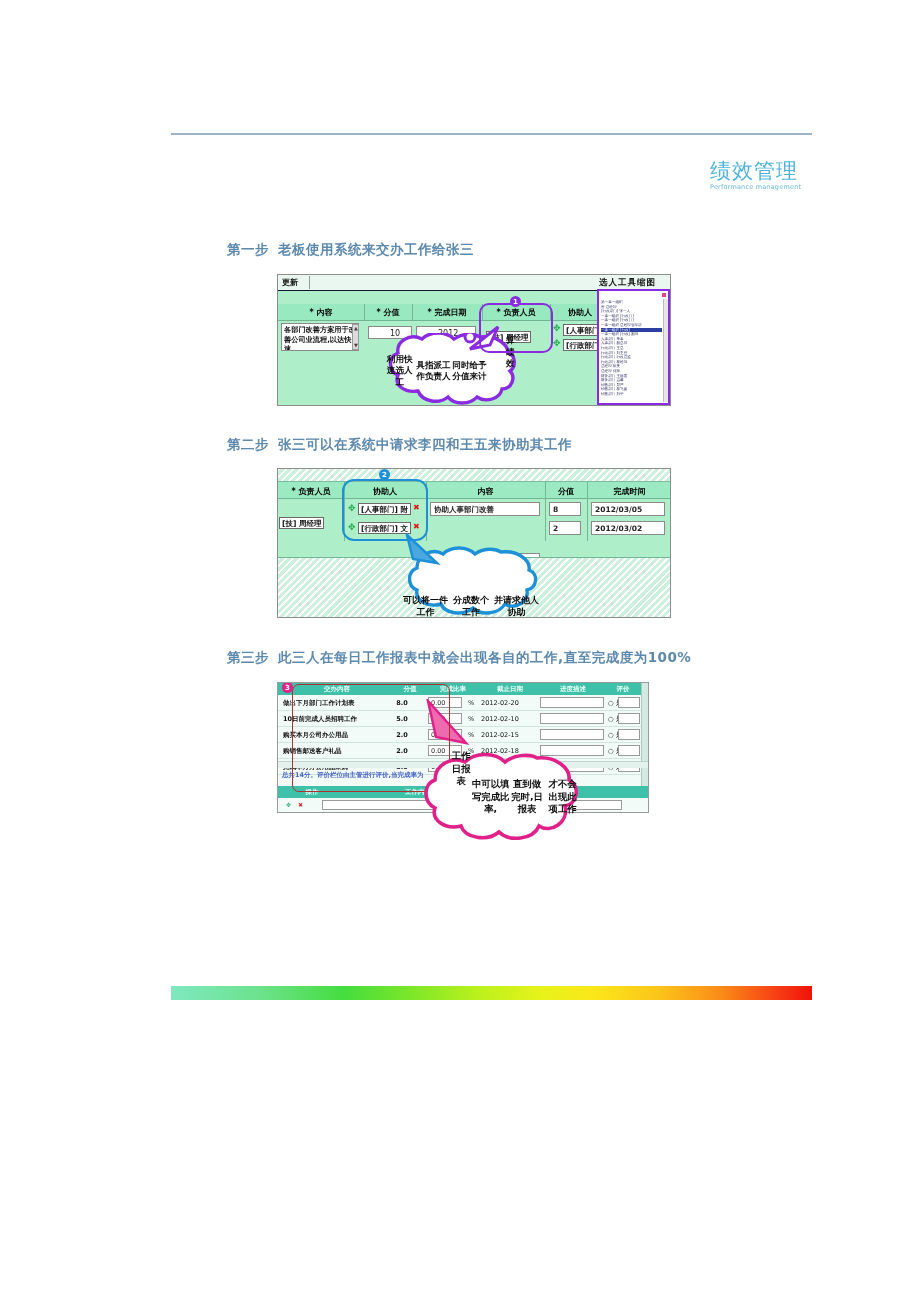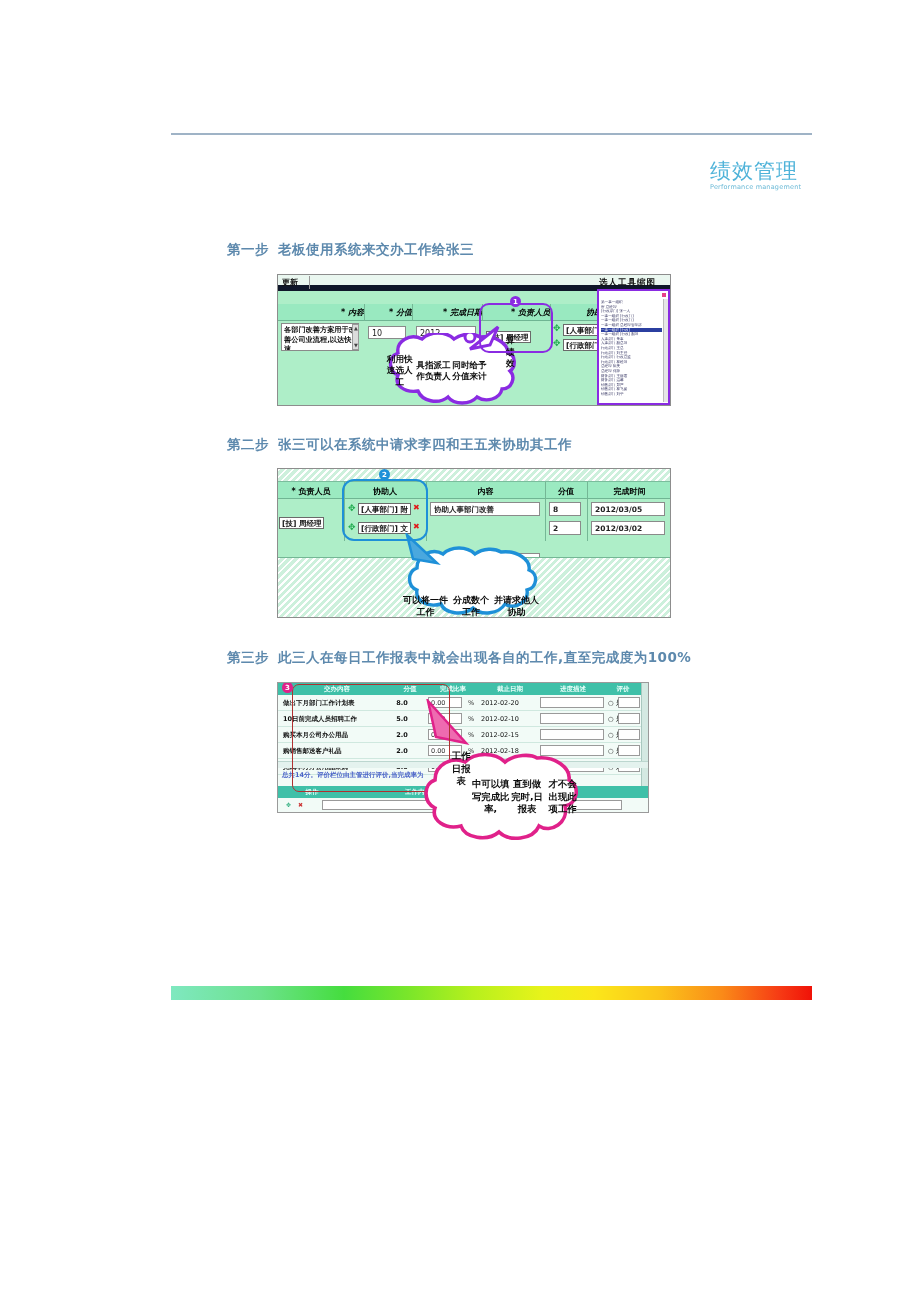--- a/index.html
+++ b/index.html
@@ -57,57 +57,57 @@
     background:#b9f0cf;
     border:1px solid #8d8d8d;
     overflow:hidden;
     font-family:"DejaVu Sans","Liberation Sans",sans-serif;
   }
 
   
   #shot1 { left:277px; top:274px; width:394px; height:132px; background:#aeeec8; }
   #shot1 .toolbar {
     position:absolute; left:0; top:0; width:100%; height:16px;
-    background:#eaf7f0; border-bottom:6px solid #0f172a;
+    background:#eaf7f0; border-bottom:1px solid #0f172a;
   }
   #shot1 .toolbar .btn {
     position:absolute; left:4px; top:2px;
     font-size:8px; color:#111; font-weight:bold;
   }
   #shot1 .toolbar .divider {
     position:absolute; left:31px; top:1px; width:1px; height:13px; background:#999;
   }
   #shot1 .subbar {
     position:absolute; left:0; top:16px; width:100%; height:13px;
     background:repeating-linear-gradient(135deg,#ffffff 0 2px, #cdf0dc 2px 5px);
     border-bottom:1px solid #9fb9ab;
   }
   #shot1 .subbar span { position:absolute; left:3px; top:1px; font-size:7.5px; color:#222; font-weight:bold;}
   #shot1 .thead {
     position:absolute; left:0; top:29px; width:100%; height:17px;
     background:#99e9c0; border-bottom:1px solid #6fb593;
   }
   #shot1 .thead .cell {
-    position:absolute; top:3px; text-align:right; font-size:8px; color:#000; font-weight:bold;font-style:italic;
+    position:absolute; top:3px; text-align:center; font-size:8px; color:#000; font-weight:bold;
   }
   #shot1 .thead .vline { position:absolute; top:0; height:17px; width:1px; background:#74b795; }
   #shot1 .trow { position:absolute; left:0; top:46px; width:100%; height:34px; }
   #shot1 .ta {
     position:absolute; left:3px; top:2px; width:78px; height:28px;
     background:#ffffff; border:1px solid #8a8a8a;
     font-size:7.2px; color:#111; line-height:9.5px; padding:1px 2px;
     overflow:hidden; font-weight:bold;
   }
   #shot1 .scroll {
     position:absolute; right:1px; top:1px; width:7px; height:26px; background:#dcdcdc; border:1px solid #999;
   }
   #shot1 .scroll .ar { position:absolute; left:1px; font-size:5px; color:#444; line-height:5px;}
   #shot1 .inp {
     position:absolute; background:#fff; border:1px solid #8a8a8a;
-    font-size:8px; color:#222; padding:1px 3px; height:13px; line-height:11px;
+    font-size:8px; color:#222; padding:1px 21px; height:13px; line-height:11px;
   }
   #shot1 .pill {
     position:absolute; background:#fff; border:1px solid #6a6a6a;
     font-size:7.5px; color:#111; padding:0 2px; height:12px; line-height:11px;
     white-space:nowrap; font-weight:bold;
   }
   #shot1 .plus {
     position:absolute; color:#1faa4d; font-size:9px; line-height:9px; font-weight:bold;
   }
 

